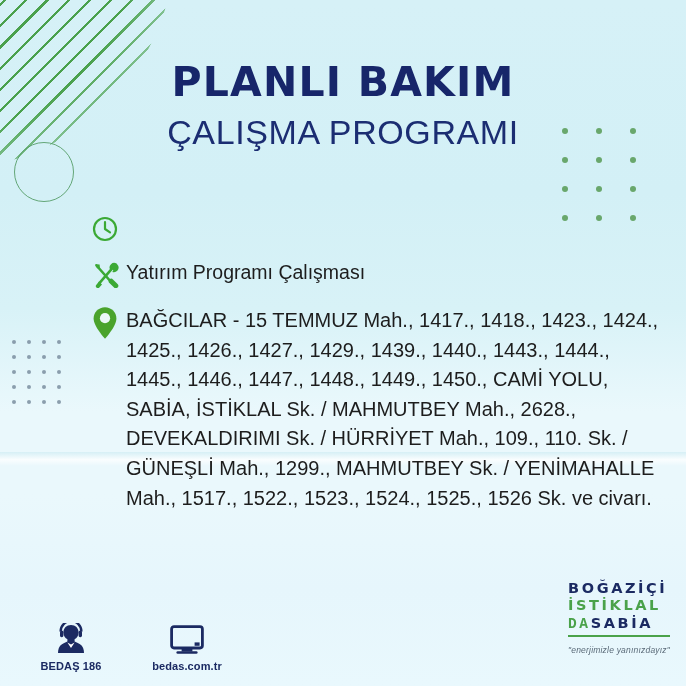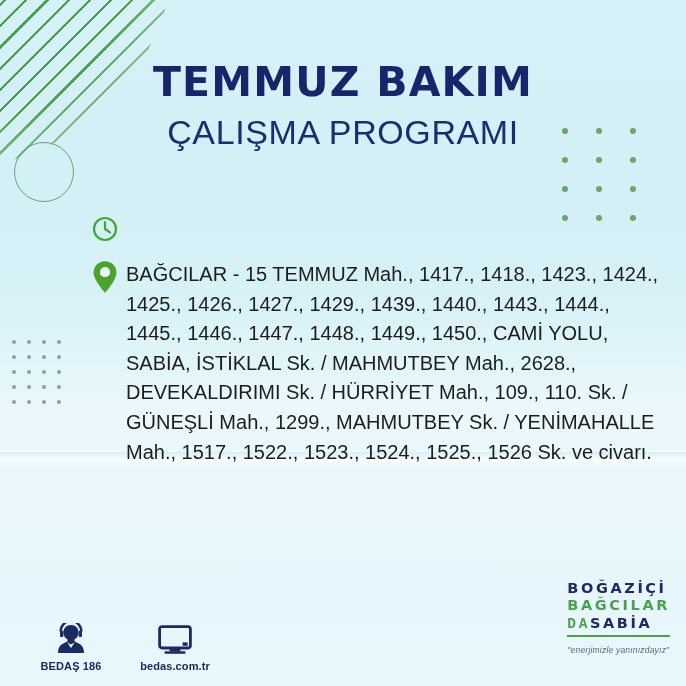--- a/index.html
+++ b/index.html
@@ -164,21 +164,21 @@
     left: 0; right: 0;
     bottom: 14px;
     height: 62px;
   }
   .contacts {
     position: absolute;
     left: 28px;
     bottom: 0;
     display: flex;
     align-items: flex-end;
-    gap: 18px;
+    gap: 30px;
   }
   .contact {
     display: flex;
     flex-direction: column;
     align-items: center;
     width: 86px;
   }
   .contact .glyph {
     height: 34px;
     display: flex;
@@ -268,36 +268,53 @@
       <i></i>
       <i></i>
     <i></i>
       <i></i>
       <i></i>
   </div>
 
   <div class="seam"></div>
 
   <div class="header">
-    <div class="title-main">TEMMUZ BAKIM</div>
+    <div class="title-main">PLANLI BAKIM</div>
     <div class="title-sub">ÇALIŞMA PROGRAMI</div>
   </div>
 
   <div class="info">
 
 
     <div class="row">
       <span class="ico">
         <svg width="26" height="26" viewBox="0 0 26 26" aria-hidden="true">
           <circle cx="13" cy="13" r="11" fill="none" stroke="#3ba935" stroke-width="2.2"></circle>
           <path d="M13 6.2 V13 L18 16.4" fill="none" stroke="#3ba935" stroke-width="2.2" stroke-linecap="round" stroke-linejoin="round"></path>
         </svg>
       </span>
     </div>
 
+    <div class="row">
+      <span class="ico">
+        <svg width="28" height="26" viewBox="0 0 28 26" aria-hidden="true">
+          <g stroke="#3ba935" stroke-width="2.6" stroke-linecap="round" fill="none">
+            <path d="M4.5 3.5 L20 21"></path>
+          </g>
+          <path d="M3.2 2.2 L7.6 2.4 L8.0 6.6 L5.0 6.2 Z" fill="#3ba935"></path>
+          <path d="M19.2 19.2 L23.8 23.8" stroke="#3ba935" stroke-width="5" stroke-linecap="round"></path>
+          <g stroke="#3ba935" stroke-width="2.6" stroke-linecap="round" fill="none">
+            <path d="M22.6 3.6 L7.6 20.8"></path>
+          </g>
+          <path d="M24.6 1.6 a4.6 4.6 0 0 0 -6.4 6.2 l1.8 -1.0 1.3 1.4 -1.0 1.7 a4.6 4.6 0 0 0 5.9 -6.1 Z" fill="#3ba935"></path>
+          <path d="M7.0 19.6 L4.2 23.0 a2 2 0 0 0 2.9 2.7 L10 22.5 Z" fill="#3ba935"></path>
+        </svg>
+      </span>
+      <span class="txt">Yatırım Programı Çalışması</span>
+    </div>
 
     <div class="row addr">
       <span class="ico">
         <svg width="26" height="34" viewBox="0 0 26 34" aria-hidden="true">
           <path d="M13 1.2 C6.6 1.2 1.6 6.2 1.6 12.4 C1.6 20.4 13 32.6 13 32.6 C13 32.6 24.4 20.4 24.4 12.4 C24.4 6.2 19.4 1.2 13 1.2 Z" fill="#4aa32c"></path>
           <circle cx="13" cy="12.2" r="5.1" fill="#eaf7f7"></circle>
         </svg>
       </span>
       <span class="addr-text">BAĞCILAR - 15 TEMMUZ Mah., 1417., 1418., 1423., 1424., 1425., 1426., 1427., 1429., 1439., 1440., 1443., 1444., 1445., 1446., 1447., 1448., 1449., 1450., CAMİ YOLU, SABİA, İSTİKLAL Sk. / MAHMUTBEY Mah., 2628., DEVEKALDIRIMI Sk.  / HÜRRİYET Mah., 109., 110. Sk. / GÜNEŞLİ Mah., 1299., MAHMUTBEY Sk. / YENİMAHALLE Mah., 1517., 1522., 1523., 1524., 1525., 1526 Sk. ve civarı.</span>
     </div>
@@ -331,21 +348,21 @@
           </svg>
         </span>
         <span class="cap">bedas.com.tr</span>
       </div>
 
 
     </div>
 
     <div class="brand">
       <span class="l1">BOĞAZİÇİ</span>
-      <span class="l2">BAĞCILAR</span>
+      <span class="l2">İSTİKLAL</span>
       <span class="l3"><span class="g">DA</span><span>SABİA</span></span>
       <div class="rule"></div>
       <span class="tag">"enerjimizle yanınızdayız"</span>
     </div>
 
   </div>
 
 </div>
 
 </body></html>

